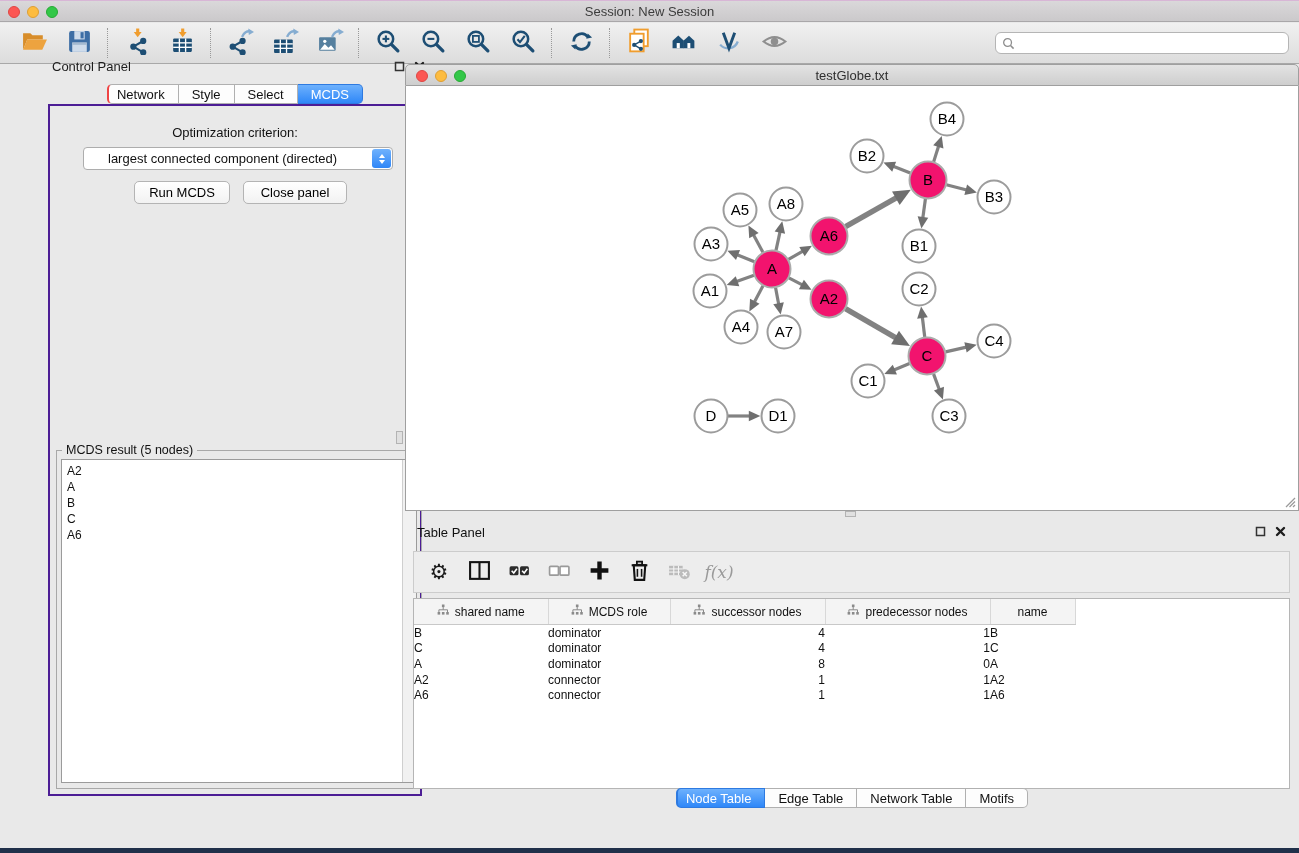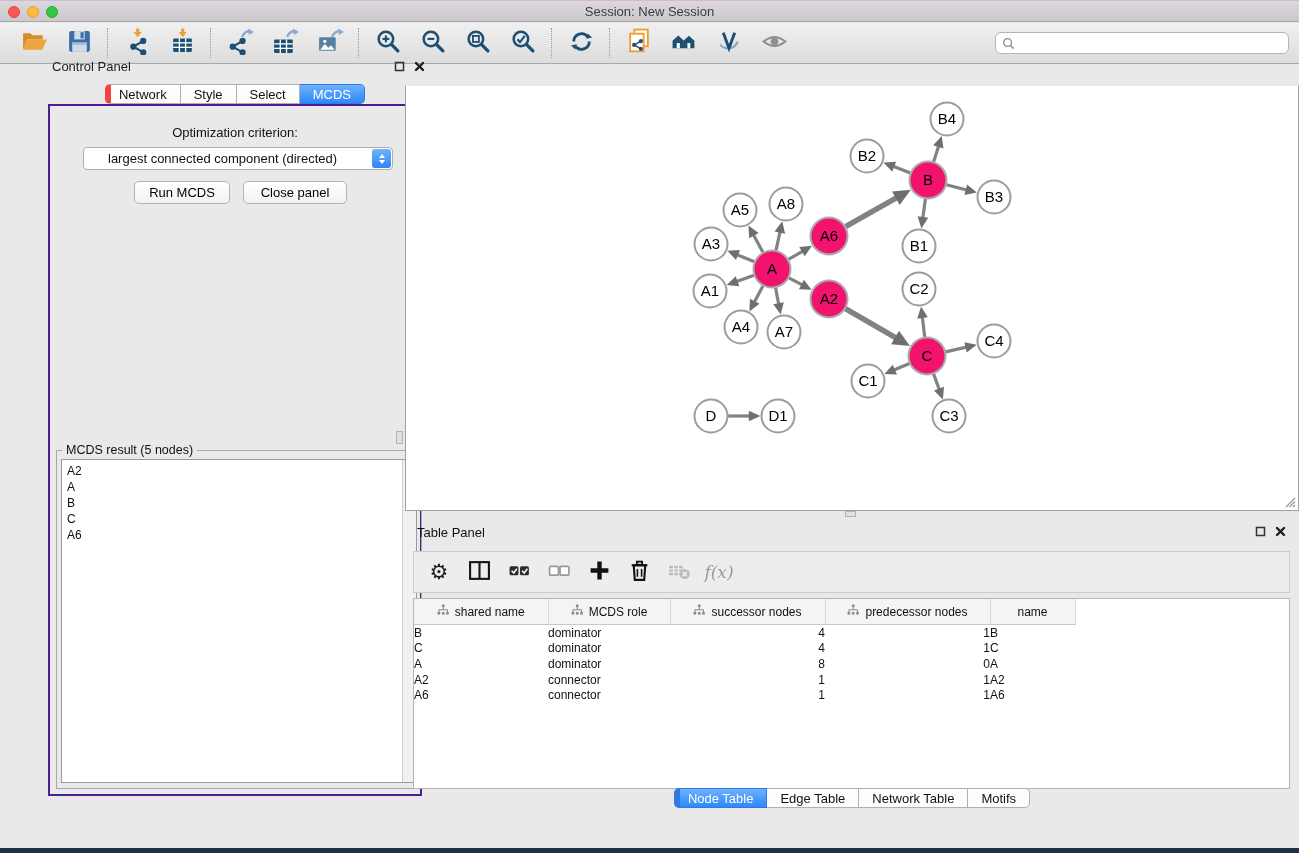--- a/index.html
+++ b/index.html
@@ -25,21 +25,21 @@
   .tb-btn{width:30px;height:30px;border:none;background:transparent;padding:0;display:flex;
     align-items:center;justify-content:center;cursor:default;}
   .searchbox{margin-left:auto;margin-right:10px;width:294px;height:22px;background:#fff;
     border:1px solid #b5b5b5;border-radius:6px;display:flex;align-items:center;box-sizing:border-box;}
   .searchbox input{border:none;outline:none;flex:1;height:18px;font-size:12px;background:transparent;}
   .searchbox svg{margin:0 4px 0 6px;}
   
   .seg{display:inline-flex;}
   .seg .tab{background:#fdfdfd;border:1px solid #b0b0b0;border-left:none;height:20px;
     line-height:20px;padding:0 13px;font-size:13px;color:#111;box-sizing:border-box;}
-  .seg .tab:first-child{border-left:6px solid #ef4444;border-radius:5px 0 0 5px;padding-left:8px;}
+  .seg .tab:first-child{border-left:2px solid #ef4444;border-radius:5px 0 0 5px;padding-left:8px;}
   .seg .tab:last-child{border-radius:0 5px 5px 0;}
   .seg .tab.active{background:linear-gradient(#6db1fd,#2e87f8);border-color:#2e7ae0;color:#fff;}
   
   .control-panel{position:absolute;left:0;top:52px;width:390px;height:755px;margin-left:40px;}
   .cp-title{position:absolute;left:12px;top:7px;font-size:13px;color:#1c1c1c;}
   .panel-btns{position:absolute;top:9px;display:flex;gap:9px;align-items:center;}
   .control-panel .panel-btns{right:5px;}
   .cp-tabs{position:absolute;left:0;top:32px;width:390px;display:flex;justify-content:center;z-index:3;}
   .cp-body{position:absolute;left:8px;top:52px;width:374px;height:692px;background:#e9e9e9;
     border:2px solid #4c1d95;box-sizing:border-box;}
@@ -367,20 +367,28 @@
             </div>
           <div class="track"></div>
         </div>
       </div>
     </div>
   </div>
 
   <div class="v-handle"></div>
 
   <div class="net-window">
+    <div class="net-titlebar">
+      <div class="lights">
+        <div class="light red"></div>
+        <div class="light yellow"></div>
+        <div class="light green"></div>
+      </div>
+      <div class="title">testGlobe.txt</div>
+    </div>
     <div class="net-canvas">
       <svg id="graph-svg" width="891" height="423" viewBox="0 0 891 423">
           <g>
             <line x1="356.94150223282014" y1="166.29839474176217" x2="347.44471773865644" y2="148.78869833064775" stroke="#828282" stroke-width="3.2"></line>
             <polygon points="342.4387058146886,139.5588638458321 352.6330915255688,147.112280289919 343.20987003249985,152.22318008276994" fill="#6F6F6F"></polygon>
           </g>
           <g>
             <line x1="370.0005654429567" y1="164.42594615770105" x2="374.0623186583485" y2="145.56780622909633" stroke="#828282" stroke-width="3.2"></line>
             <polygon points="376.2731574557719,135.30319752677323 379.09160092949406,147.67396857733564 368.61192423531276,145.41680744320428" fill="#6F6F6F"></polygon>
           </g>

